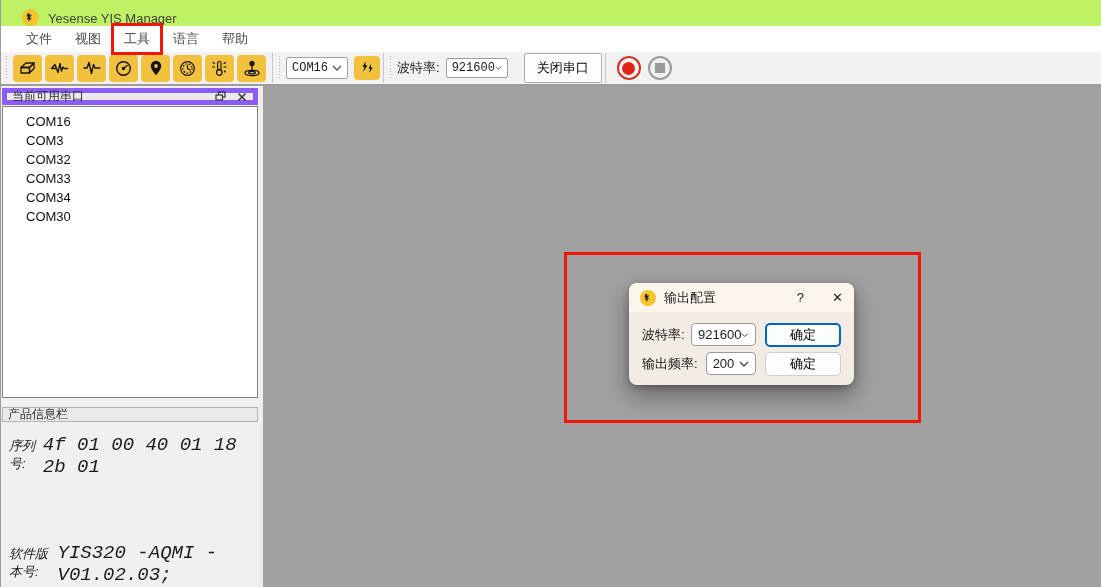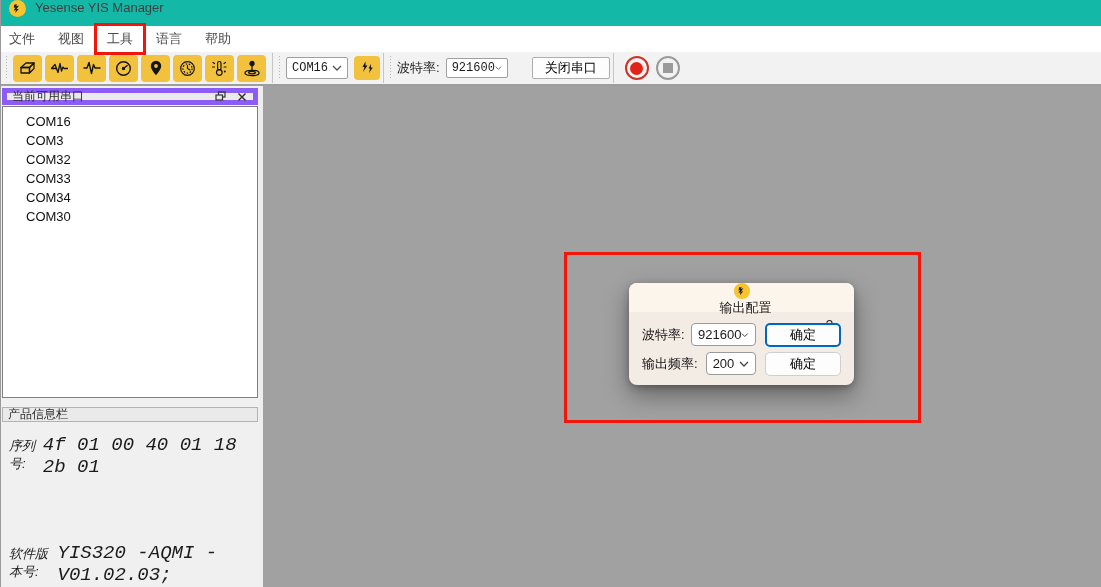--- a/index.html
+++ b/index.html
@@ -3,42 +3,42 @@
 <meta charset="utf-8">
 <style>
   * { margin:0; padding:0; box-sizing:border-box; }
   html,body { width:1101px; height:587px; overflow:hidden; }
   body { font-family:"Liberation Sans","DejaVu Sans",sans-serif; color:#1b1b1b; background:#fff; }
   .mono { font-family:"Liberation Mono","DejaVu Sans Mono",monospace; }
 
   .window { width:1101px; height:587px; display:flex; flex-direction:column; border-left:1px solid #9a9a9a; }
 
   
-  .titlebar { height:26px; display:flex; align-items:flex-start; padding-left:8px; background:#14b8a6; flex:none; }
+  .titlebar { height:26px; display:flex; align-items:flex-end; padding-left:21px; background:#bef264; flex:none; }
   .app-icon { width:17px; height:17px; border-radius:50%; background:#F5C42E; display:flex; align-items:center; justify-content:center; flex:none; }
   .titlebar-text { margin-left:9px; font-size:13px; color:#3f3f3f; }
 
   
-  .menubar { height:26px; display:flex; align-items:center; padding-left:0; background:#fff; flex:none; }
+  .menubar { height:26px; display:flex; align-items:center; padding-left:17px; background:#fff; flex:none; }
   .menu-item { font-size:13px; color:#4a4a4a; padding:3px 8px; margin-right:7px; position:relative; cursor:default; }
   .menu-item.highlighted::after { content:""; position:absolute; inset:-4px -5px; border:3px solid #F2150A; pointer-events:none; }
 
   
   .toolbar { height:34px; display:flex; align-items:center; background:#f2f2f2; border-bottom:2px solid #9d9d9d; flex:none; padding-left:2px; }
   .grip { width:4px; height:24px; margin:0 4px 0 2px;
           background-image:repeating-linear-gradient(to bottom,#b7b7b7 0 1px,transparent 1px 3px);
           background-size:1px 100%; background-repeat:repeat-y; background-position:1px 0; flex:none; }
   .tb-sep { width:1px; height:30px; background:#c6c6c6; margin:0 3px; flex:none; }
   .tool-btn { width:29px; height:27px; border-radius:4px; background:#F2C23E; display:flex; align-items:center; justify-content:center; margin-right:3px; flex:none; cursor:pointer; }
   .tool-btn svg { display:block; }
   .combo { background:#fff; border:1px solid #9f9f9f; display:flex; align-items:center; justify-content:space-between; padding:0 5px; cursor:pointer; }
   .combo-port { width:62px; height:22px; font-size:12px; border-radius:2px; }
   .combo-baud-tb { width:62px; height:20px; font-size:12px; border-radius:2px; margin-left:6px; }
   .tb-label { font-size:13px; color:#222; flex:none; }
-  .btn-plain { height:22px; padding:0 12px; background:#fdfdfd; border:1px solid #aeaeae; font-size:13px; margin-left:24px; cursor:pointer; border-radius:2px; display:flex; align-items:center; }
+  .btn-plain { height:30px; padding:0 12px; background:#fdfdfd; border:1px solid #aeaeae; font-size:13px; margin-left:16px; cursor:pointer; border-radius:2px; display:flex; align-items:center; }
   .refresh-btn { width:26px; height:24px; border-radius:4px; background:#F2C23E; display:flex; align-items:center; justify-content:center; margin-left:6px; flex:none; cursor:pointer; }
   .record-btn { width:24px; height:24px; border-radius:50%; border:2px solid #cd3227; margin-left:8px; display:flex; align-items:center; justify-content:center; background:transparent; cursor:pointer; flex:none; }
   .record-dot { width:13px; height:13px; border-radius:50%; background:#E02518; }
   .stop-btn { width:24px; height:24px; border-radius:50%; border:2px solid #9a9a9a; margin-left:7px; display:flex; align-items:center; justify-content:center; background:transparent; cursor:pointer; flex:none; }
   .stop-square { width:10px; height:10px; background:#9a9a9a; }
 
   
   .content { flex:1; display:flex; min-height:0; }
   .dock { width:258px; background:#f0f0f0; flex:none; display:flex; flex-direction:column; }
   .dock-header { margin:2px 1px 1px; height:17px; background:#eaeaea; border:5px solid #8b5cf6; display:flex; align-items:center; padding:0 5px; font-size:12px; color:#2a2a2a; flex:none; }
@@ -53,21 +53,21 @@
   .info-row.version { margin-top:64px; }
 
   .main { flex:1; background:#a1a1a1; position:relative; border-left:4px solid #eeeeee; min-width:0; }
 
   
   .annotation-rect { position:absolute; left:301px; top:166px; width:357px; height:171px; border:3px solid #F2150A; pointer-events:none; }
 
   
   .dialog { position:absolute; left:366px; top:197px; width:225px; height:102px; border-radius:8px;
             box-shadow:0 10px 24px rgba(0,0,0,.38), 0 2px 6px rgba(0,0,0,.25); background:#f3ece4; }
-  .dialog-titlebar { height:29px; background:#fcf5ec; border-radius:8px 8px 0 0; display:flex; align-items:center; padding:0 11px;flex-direction:column; }
+  .dialog-titlebar { height:29px; background:#fcf5ec; border-radius:8px 8px 0 0; display:flex; align-items:center; padding:0 11px; }
   .dialog-icon { width:16px; height:16px; border-radius:50%; background:#F5C42E; display:flex; align-items:center; justify-content:center; flex:none; }
   .dialog-title { margin-left:8px; font-size:13px; color:#1a1a1a; }
   .dialog-help { margin-left:auto; font-size:13px; color:#222; padding:0 10px; cursor:pointer; }
   .dialog-close { margin-left:18px; font-size:13px; color:#222; cursor:pointer; }
   .dialog-body { padding:11px 13px 0; display:flex; flex-direction:column; gap:6px; }
   .dlg-row { display:flex; align-items:center; height:23px; }
   .dlg-label { font-size:13px; color:#111; flex:none; }
   .dlg-combo { margin-left:auto; background:#fff; border:1px solid #9a9a9a; border-radius:4px; height:23px; display:flex; align-items:center; justify-content:space-between; padding:0 6px; font-size:13px; cursor:pointer; }
   .dlg-combo.w65 { width:65px; } .dlg-combo.w48 { width:56px;margin-left:8px; }
   .dlg-btn { width:76px; height:24px; margin-left:9px; border-radius:5px; background:#fdfdfd; font-size:13px; display:flex; align-items:center; justify-content:center; cursor:pointer; flex:none; }

